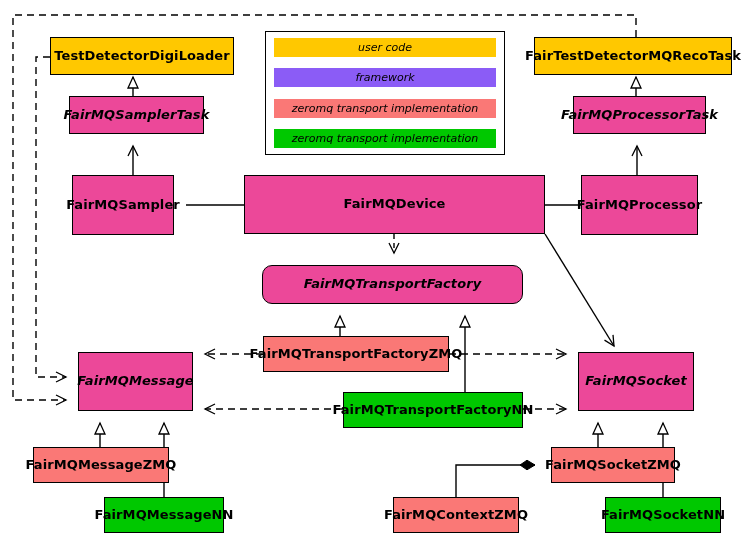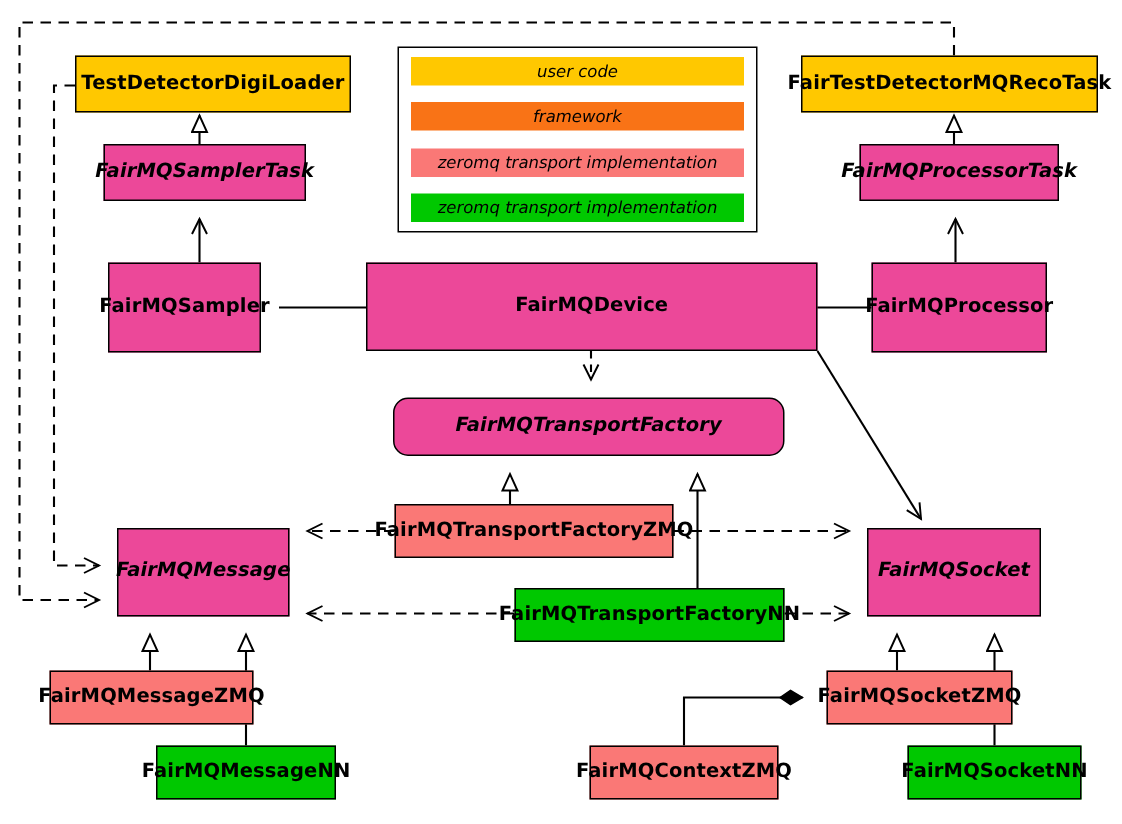--- a/index.html
+++ b/index.html
@@ -152,18 +152,18 @@
       <div class="node fill-fw abstract" style="left: 578px; top: 352px; width: 116px; height: 59px;">FairMQSocket</div>
       <div class="node fill-zmq" style="left: 33px; top: 447px; width: 136px; height: 36px;">FairMQMessageZMQ</div>
       <div class="node fill-nn" style="left: 104px; top: 497px; width: 120px; height: 36px;">FairMQMessageNN</div>
       <div class="node fill-zmq" style="left: 551px; top: 447px; width: 124px; height: 36px;">FairMQSocketZMQ</div>
       <div class="node fill-zmq" style="left: 393px; top: 497px; width: 126px; height: 36px;">FairMQContextZMQ</div>
       <div class="node fill-nn" style="left: 605px; top: 497px; width: 116px; height: 36px;">FairMQSocketNN</div>
     </div>
 
   <div id="legend-box">
       <div class="legend-row" style="background: rgb(255, 200, 0);">user code</div>
-      <div class="legend-row" style="background: #f97316;">framework</div>
+      <div class="legend-row" style="background: #8b5cf6;">framework</div>
       <div class="legend-row" style="background: rgb(250, 120, 118);">zeromq transport implementation</div>
       <div class="legend-row" style="background: rgb(0, 200, 0);">zeromq transport implementation</div>
     </div>
 
 </div>
 
 </body></html>

